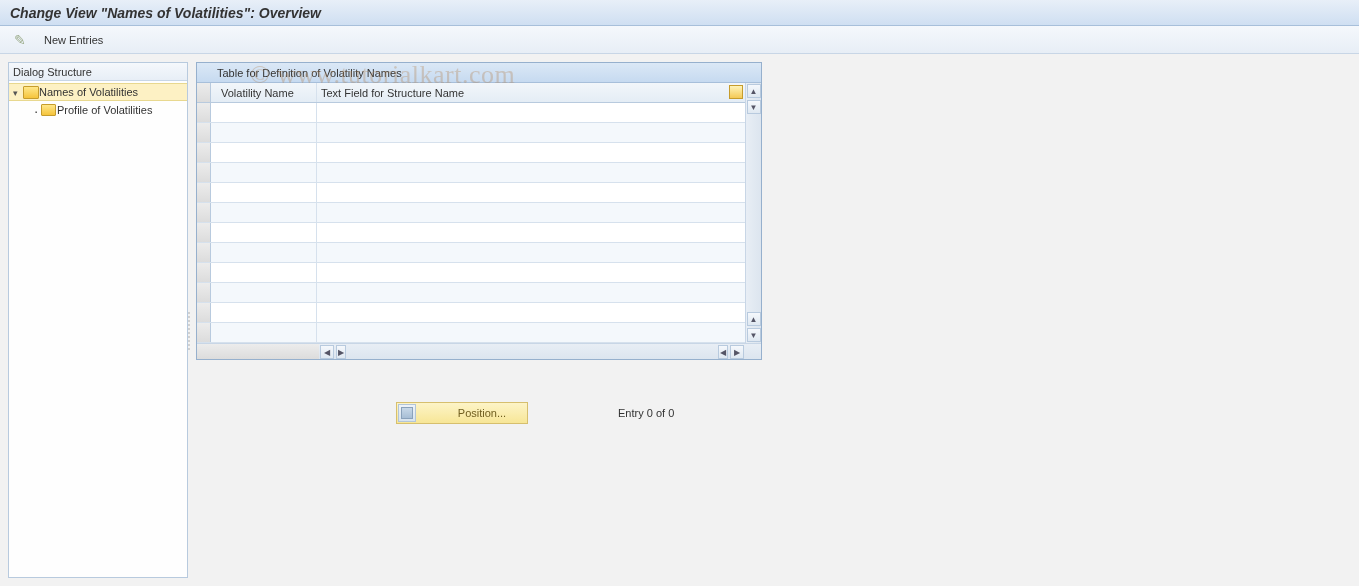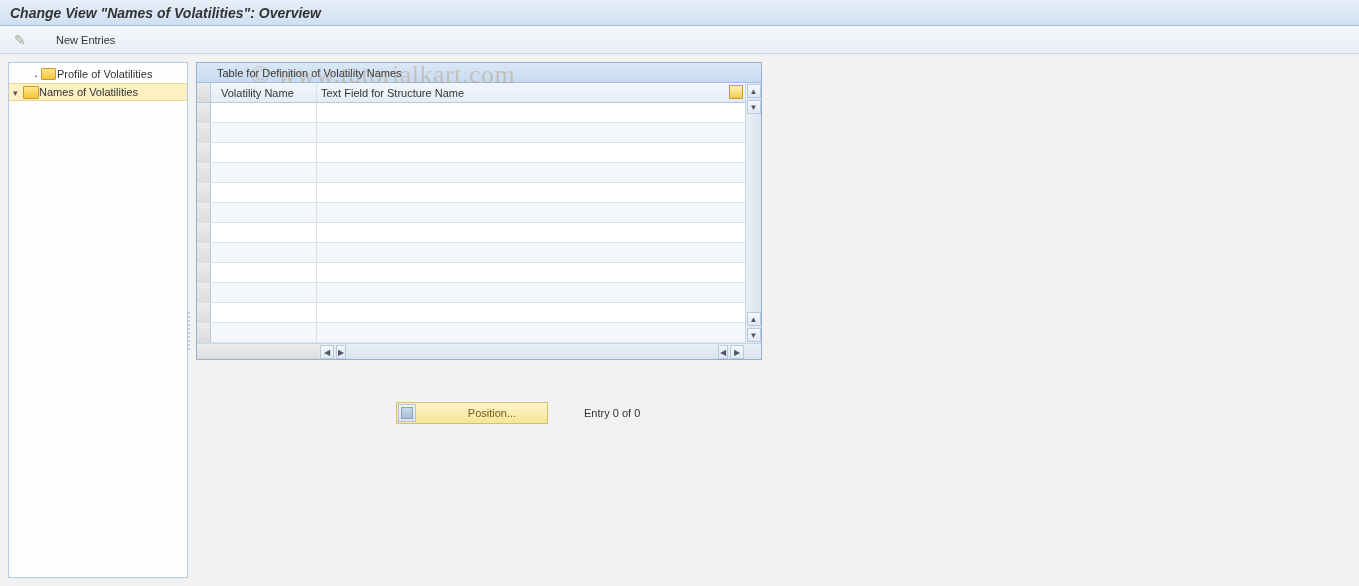--- a/index.html
+++ b/index.html
@@ -20,21 +20,21 @@
     .toolbar {
       height: 28px;
       background: linear-gradient(to bottom, #f5f8fc, #e7eef6);
       border-bottom: 1px solid #c8d6e6;
       display: flex; align-items: center;
       padding-left: 10px;
     }
     .tool-btn { display: inline-flex; align-items: center; height: 22px; padding: 0 4px; }
     .tool-btn span.icon { display: inline-block; width: 16px; height: 16px; }
     .pencil-icon::before { content: "✎"; color: #9a8; font-size: 14px; }
-    .tool-label { margin-left: 18px; color: #333; }
+    .tool-label { margin-left: 6px; color: #333; }
 
     .main-row { display: flex; height: calc(100% - 54px); padding: 8px; gap: 6px; }
 
     .tree-panel {
       width: 180px;
       border: 1px solid #b8cade;
       background: #fefefe;
       display:flex; flex-direction:column;
       position: relative;
     }
@@ -81,25 +81,25 @@
 
     .hscroll-row { display:flex; height:16px; border-top:1px solid #c8d6e6; background:linear-gradient(#e8eef5,#dce5ef);}
     .hblank { width:122px; background:linear-gradient(#ececec,#dcdcdc);}
     .hbtn { width:14px;height:14px; margin:1px; background:linear-gradient(#f5f8fc,#dfe8f1); border:1px solid #b8cade; display:flex; align-items:center; justify-content:center;}
     .hbtn.left::before{content:"◀"; font-size:8px; color:#556;}
     .hbtn.right::before{content:"▶"; font-size:8px; color:#556;}
     .hfill{ flex:1;}
     .hbtn.thin{ width:10px;}
 
     .footer-row { margin-top: 42px; margin-left: 200px; display:flex; align-items:center;}
-    .pos-btn { width:152px; height:22px; background:linear-gradient(#fdf4c7,#f7e697); border:1px solid #d6bf6e; display:flex; align-items:center; color:#705e1f;gap:20px;}
+    .pos-btn { width:132px; height:22px; background:linear-gradient(#fdf4c7,#f7e697); border:1px solid #d6bf6e; display:flex; align-items:center; color:#705e1f;gap:20px;}
     .pos-icon { width:18px; height:18px; margin:1px; background:linear-gradient(#eef3f8,#d7e3ee); border:1px solid #b2c5d8; display:flex; align-items:center; justify-content:center; }
     .pos-icon::before{ content:""; width:10px;height:10px; background: linear-gradient(#c7d8e8,#a7bed5); border:1px solid #8aa2bb;}
     .pos-label{ flex:1; text-align:center; }
-    .entry-label { margin-left: 36px; color:#333;}
+    .entry-label { margin-left: 90px; color:#333;}
 
     .watermark {
       position: absolute;
       left: 250px;
       top: 60px;
       font-size: 26px;
       color: rgba(180, 135, 90, 0.35);
       font-family: Georgia, serif;
       pointer-events: none;
       font-weight: normal;
@@ -118,30 +118,31 @@
     <span class="icon pencil-icon"></span>
   </div>
   <div class="tool-btn">
     <span class="tool-label">New Entries</span>
   </div>
 </div>
 
 <div class="main-row">
 
   <div class="tree-panel">
+    <div class="tree-header">Dialog Structure</div>
     <div class="tree-body">
+      <div class="tree-item selected">
+        <span class="arrow-icon"></span>
+        <span class="tree-icon folder-open"></span>
+        <span>Names of Volatilities</span>
+      </div>
       <div class="tree-item" style="padding-left:22px;">
         <span class="bullet-icon"></span>
         <span class="tree-icon folder-closed"></span>
         <span>Profile of Volatilities</span>
-      </div>
-      <div class="tree-item selected">
-        <span class="arrow-icon"></span>
-        <span class="tree-icon folder-open"></span>
-        <span>Names of Volatilities</span>
       </div>
     </div>
   </div>
 
   <div class="splitter"></div>
 
   <div class="content">
     <div class="table-frame">
       <div class="table-title">Table for Definition of Volatility Names</div>
       <div class="table-grid-area">

